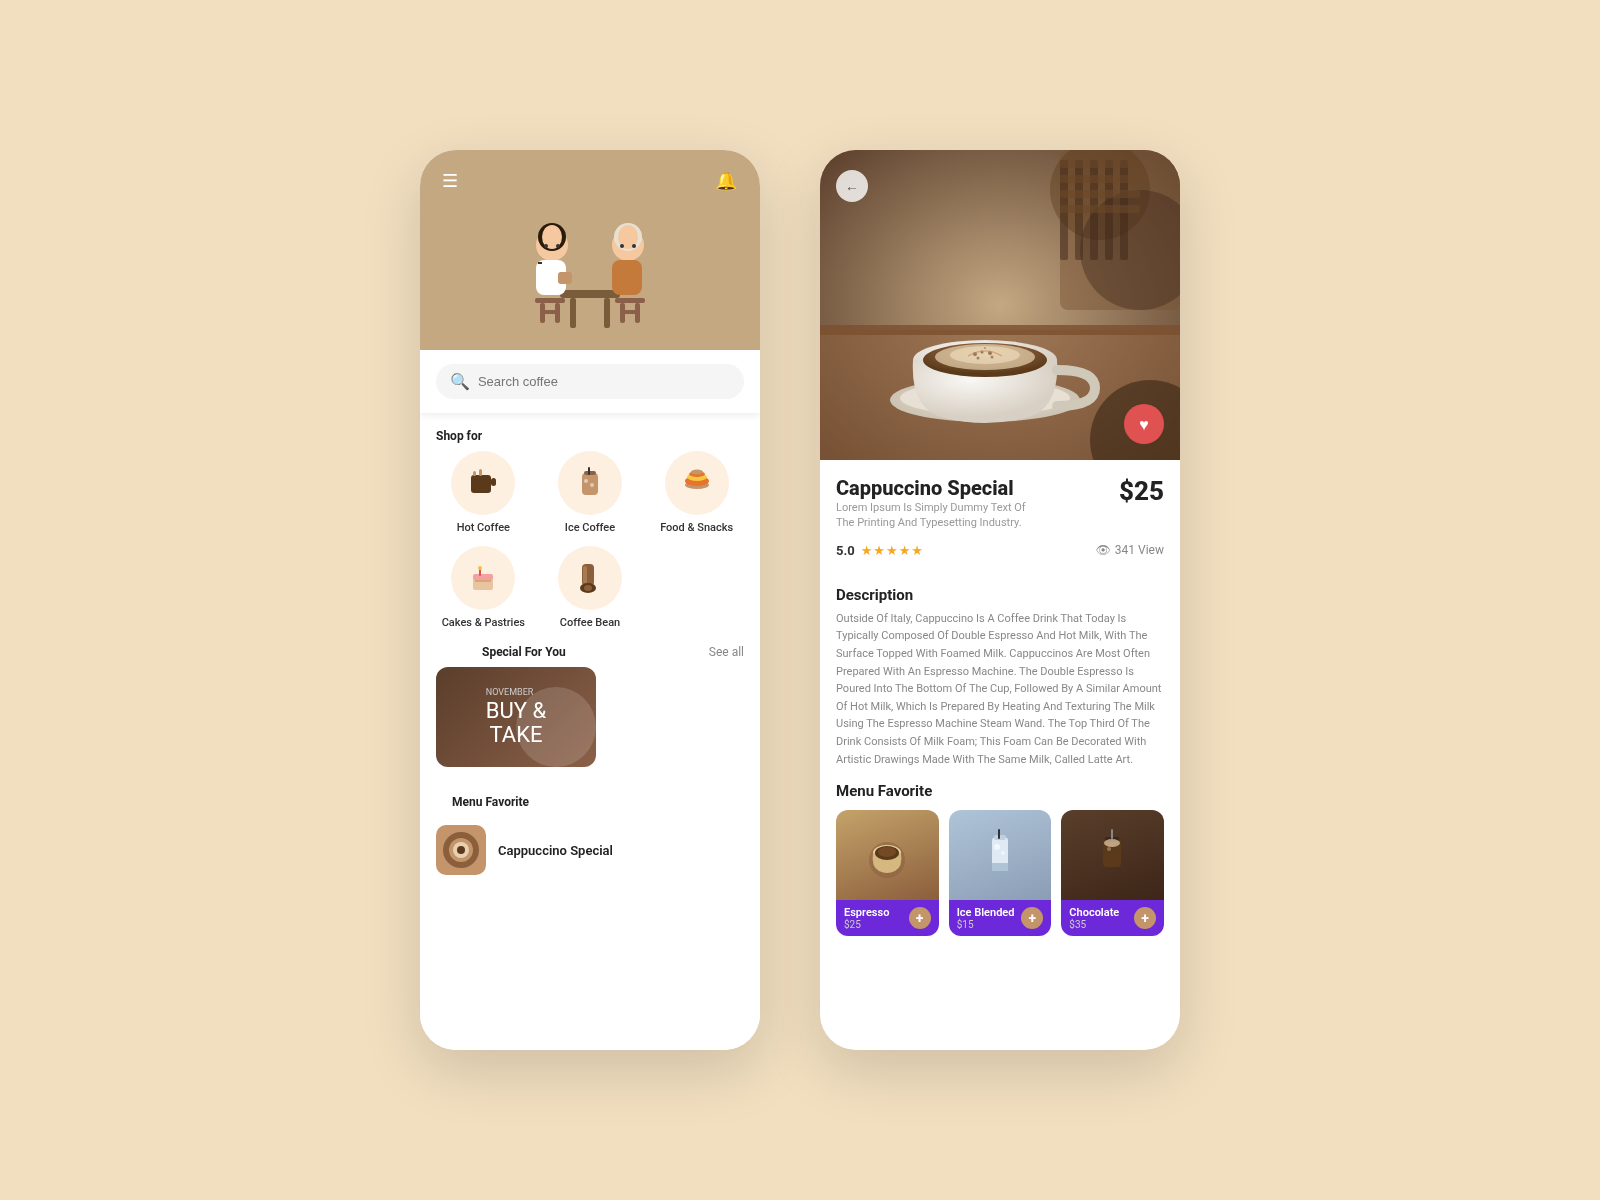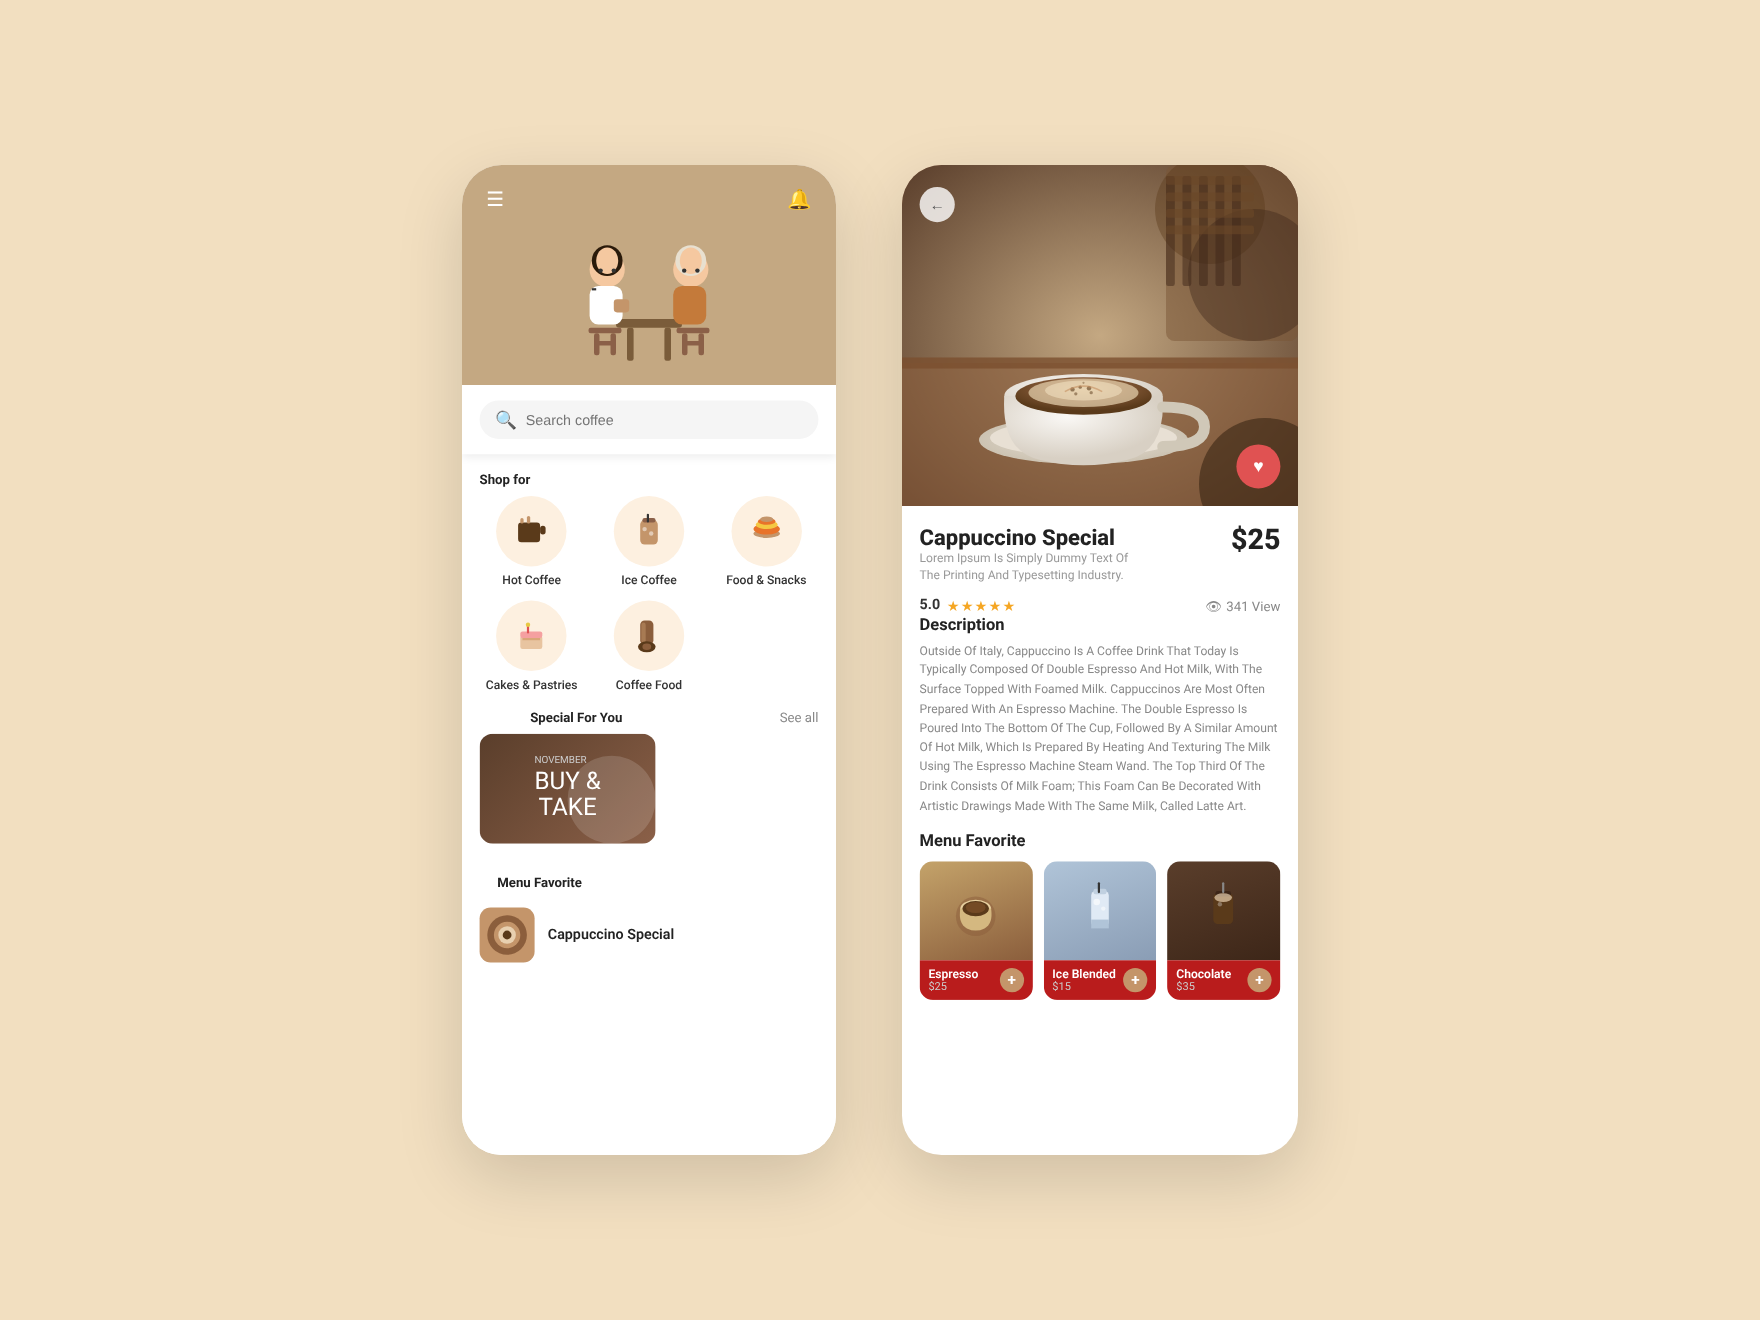--- a/index.html
+++ b/index.html
@@ -282,21 +282,21 @@
       font-size: 11px;
       color: #999;
       margin-bottom: 8px;
       max-width: 200px;
       line-height: 1.4;
     }
     .rating-row {
       display: flex;
       align-items: center;
       gap: 6px;
-      margin-bottom: 0;
+      margin-bottom: 28px;
     }
     .rating-num {
       font-size: 13px;
       font-weight: 700;
       color: #333;
     }
     .stars {
       color: #f5a623;
       font-size: 13px;
       letter-spacing: 1px;
@@ -344,21 +344,21 @@
       height: 90px;
       display: flex;
       align-items: center;
       justify-content: center;
       font-size: 32px;
     }
     .menu-card-img-espresso { background: linear-gradient(160deg, #c4a36a, #8B5e3c); }
     .menu-card-img-ice { background: linear-gradient(160deg, #b0c4d8, #8a9db5); }
     .menu-card-img-choco { background: linear-gradient(160deg, #5a3e2b, #3d2618); }
     .menu-card-footer {
-      background: #b91c1c;
+      background: #6d28d9;
       padding: 6px 8px;
       display: flex;
       justify-content: space-between;
       align-items: center;
     }
     .menu-card-name {
       font-size: 11px;
       font-weight: 600;
       color: #fff;
     }
@@ -486,21 +486,21 @@
         </div>
         <div class="category-item">
           <div class="category-icon-circle">
             <svg width="36" height="36" viewBox="0 0 36 36">
                 <rect x="10" y="4" width="12" height="22" rx="4" fill="#8B5e3c"></rect>
                 <rect x="11" y="6" width="4" height="18" rx="2" fill="#c4956a" opacity="0.5"></rect>
                 <ellipse cx="16" cy="28" rx="8" ry="5" fill="#5a3a1a"></ellipse>
                 <ellipse cx="16" cy="28" rx="4" ry="3" fill="#8B5e3c"></ellipse>
               </svg>
           </div>
-          <span class="category-label">Coffee Food</span>
+          <span class="category-label">Coffee Bean</span>
         </div>
       </div>
 
       <div class="special-section-header">
         <div class="section-title">Special For You</div>
         <span class="see-all">See all</span>
       </div>
 
       <div class="specials-row">
         <div class="special-card">

